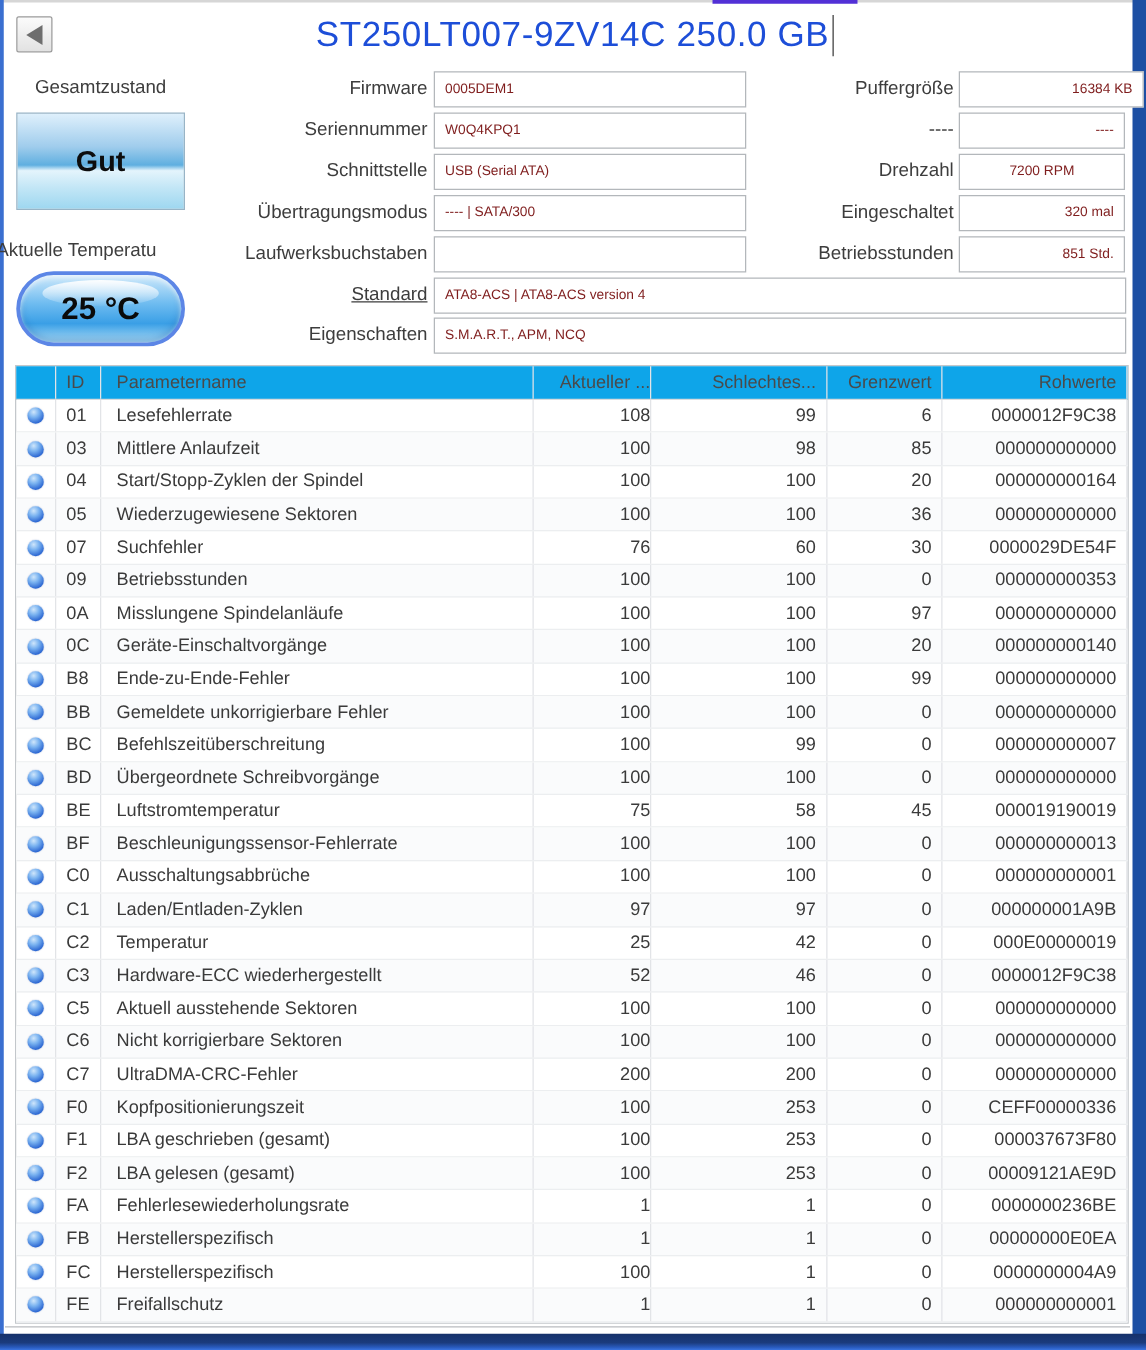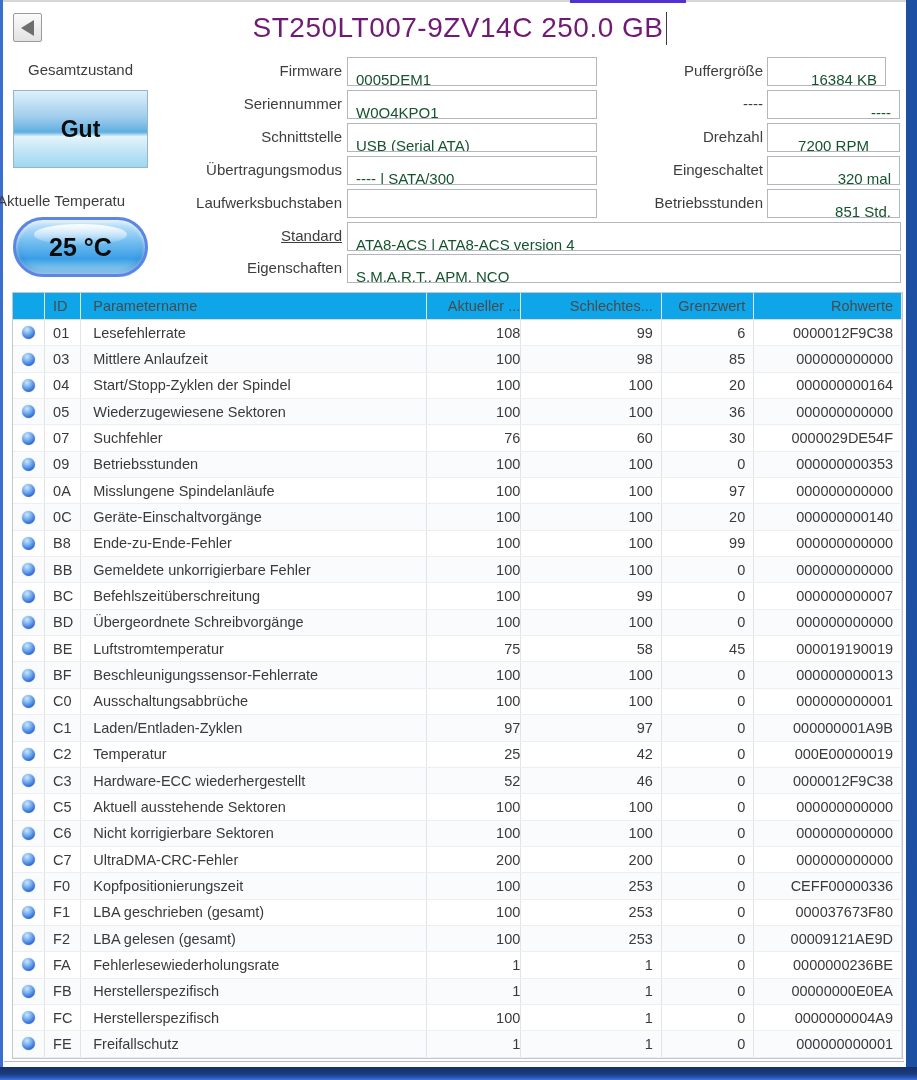--- a/index.html
+++ b/index.html
@@ -13,40 +13,40 @@
   .right-border{position:absolute;left:906px;top:0;width:11px;height:1080px;background:#1d4fa3;}
   .bottom-edge-line{position:absolute;left:4px;top:1061px;width:900px;height:1px;background:#b9bcc0;}
   .bottom-bar{position:absolute;left:0;top:1067px;width:917px;height:13px;
       background:linear-gradient(180deg,#16316a 0%,#1b3b7d 55%,#2a5cc0 85%,#3a74e0 100%);}
 
   
   .back-btn{position:absolute;left:13px;top:13px;width:29px;height:29px;border:1px solid #9a9a9a;
       background:linear-gradient(180deg,#fbfbfb,#e2e2e2);border-radius:2px;display:flex;align-items:center;justify-content:center;cursor:pointer;padding:0;}
   .back-tri{width:0;height:0;border-top:8px solid transparent;border-bottom:8px solid transparent;border-right:13px solid #6e6e6e;}
   .titlebar-title{position:absolute;left:60px;top:8px;width:800px;height:40px;display:flex;align-items:center;justify-content:center;
-      font-size:28px;color:#701a75;letter-spacing:.5px;white-space:nowrap;}
+      font-size:28px;color:#1d4ed8;letter-spacing:.5px;white-space:nowrap;}
   .caret{width:1px;height:33px;background:#3c3c3c;margin-left:3px;}
 
   
   .health-label{position:absolute;left:8px;top:61px;width:145px;text-align:center;font-size:15px;color:#3d3d3d;}
   .health-btn{position:absolute;left:13px;top:90px;width:135px;height:78px;border:1px solid #98b4c6;cursor:pointer;
       background:linear-gradient(180deg,#dff0fc 0%,#9fccec 35%,#5fafe0 54%,#e4f4fc 60%,#c2e6f6 78%,#9ed7f0 100%);
       display:flex;align-items:center;justify-content:center;font-size:23px;font-weight:bold;color:#0d0d0d;padding:0;}
   .temp-label{position:absolute;left:-3px;top:192px;width:160px;font-size:15px;color:#3d3d3d;white-space:nowrap;overflow:hidden;}
   .temp-pill{position:absolute;left:13px;top:217px;width:135px;height:60px;border-radius:32px;border:3px solid #5c86e6;cursor:pointer;
       background:linear-gradient(180deg,#cfe9fb 0%,#6fbcf0 42%,#3a9fe6 72%,#aadcf6 100%);
       display:flex;align-items:center;justify-content:center;font-size:25px;font-weight:bold;color:#0a0a0a;
       box-shadow:inset 0 2px 4px rgba(255,255,255,.7), inset 0 -3px 6px rgba(0,60,140,.25);}
   .temp-pill::before{content:"";position:absolute;left:14%;top:4px;width:72%;height:38%;border-radius:50%;
       background:linear-gradient(180deg,rgba(255,255,255,.95),rgba(255,255,255,.05));}
 
   
   .f-label{position:absolute;height:28px;line-height:28px;font-size:15px;color:#3d3d3d;text-align:right;white-space:nowrap;}
-  .f-box{position:absolute;height:29px;line-height:27px;border:1px solid #b3b7bb;background:#fff;font-size:15px;color:#14532d;
-      padding:8px 8px;white-space:nowrap;overflow:hidden;}
+  .f-box{position:absolute;height:29px;line-height:27px;border:1px solid #b3b7bb;background:#fff;font-size:11px;color:#7f1d1d;
+      padding:0 8px;white-space:nowrap;overflow:hidden;}
   .f-box.right-align{text-align:right;}
 
   
   .smart-table{position:absolute;left:12px;top:292px;width:891px;height:767px;border:1px solid #c3c7cb;background:#fff;
       display:flex;flex-direction:column;font-size:14.5px;color:#3a3a3a;}
   .t-head{display:flex;height:27px;flex:none;color:#4a4a4a;border-bottom:1px solid #d9dbdd;background:#0ea5e9;}
   .t-row{display:flex;height:26.35px;flex:none;border-bottom:1px solid #eceef0;cursor:default;}
   .t-row:nth-child(even){background:#fafbfc;}
   .cell{display:flex;align-items:center;overflow:hidden;white-space:nowrap;border-right:1px solid #e2e4e7;height:100%;}
   .c-dot{width:33px;justify-content:center;}
@@ -100,21 +100,21 @@
       <div class="f-box" style="left: 347px; top: 123px; width: 250px;">USB (Serial ATA)</div>
       <div class="f-label" style="left: 95px; top: 156px; width: 247px;">Übertragungsmodus</div>
       <div class="f-box" style="left: 347px; top: 156px; width: 250px;">---- | SATA/300</div>
       <div class="f-label" style="left: 95px; top: 189px; width: 247px;">Laufwerksbuchstaben</div>
       <div class="f-box" style="left: 347px; top: 189px; width: 250px;"></div>
       <div class="f-label" style="left: 95px; top: 222px; width: 247px; text-decoration: underline;">Standard</div>
       <div class="f-box" style="left: 347px; top: 222px; width: 554px;">ATA8-ACS | ATA8-ACS version 4</div>
       <div class="f-label" style="left: 95px; top: 254px; width: 247px;">Eigenschaften</div>
       <div class="f-box" style="left: 347px; top: 254px; width: 554px;">S.M.A.R.T., APM, NCQ</div>
       <div class="f-label" style="left: 590px; top: 57px; width: 173px;">Puffergröße</div>
-      <div class="f-box right-align" style="left: 767px; top: 57px; width: 119px;">16384 KB</div>
+      <div class="f-box right-align" style="left: 767px; top: 57px; width: 148px;">16384 KB</div>
       <div class="f-label" style="left: 590px; top: 90px; width: 173px;">----</div>
       <div class="f-box right-align" style="left: 767px; top: 90px; width: 133px;">----</div>
       <div class="f-label" style="left: 590px; top: 123px; width: 173px;">Drehzahl</div>
       <div class="f-box right-align" style="left: 767px; top: 123px; width: 133px; text-align: center;">7200 RPM</div>
       <div class="f-label" style="left: 590px; top: 156px; width: 173px;">Eingeschaltet</div>
       <div class="f-box right-align" style="left: 767px; top: 156px; width: 133px;">320 mal</div>
       <div class="f-label" style="left: 590px; top: 189px; width: 173px;">Betriebsstunden</div>
       <div class="f-box right-align" style="left: 767px; top: 189px; width: 133px;">851 Std.</div>
     </div>
 

